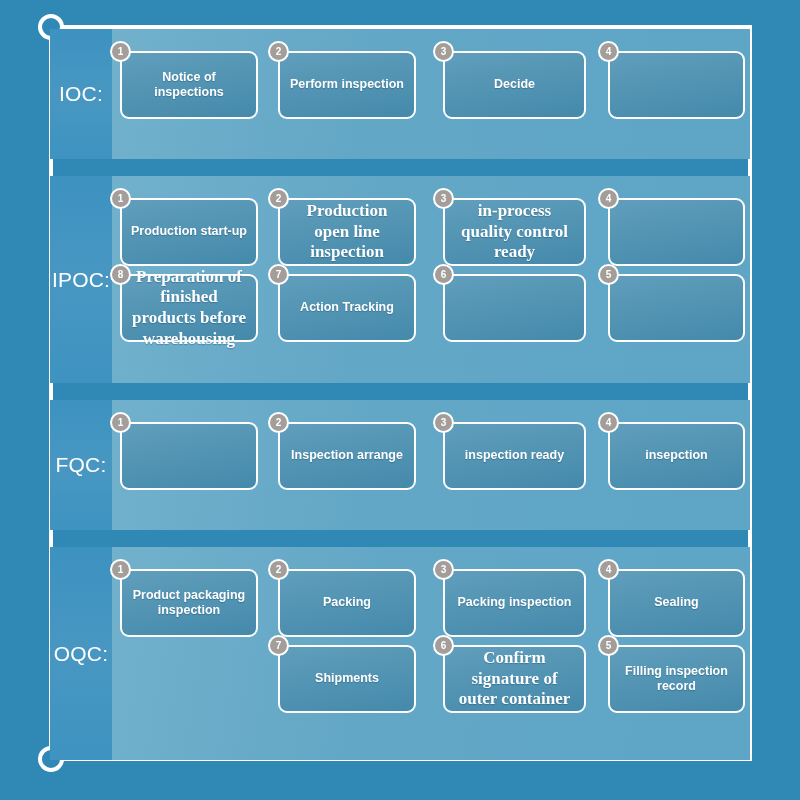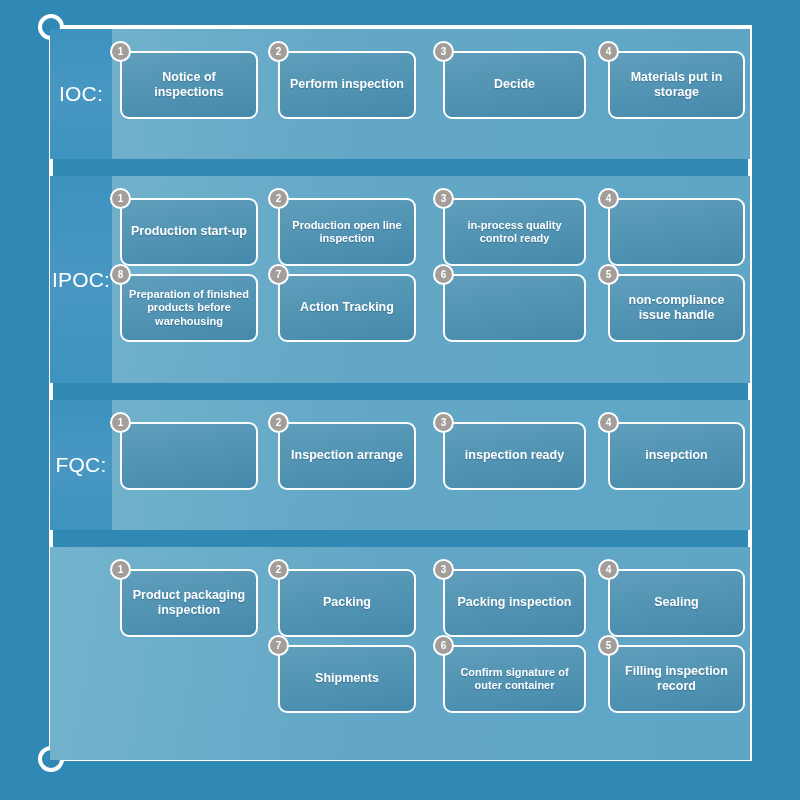--- a/index.html
+++ b/index.html
@@ -103,21 +103,21 @@
   .node-text {
     color: #ffffff;
     font-size: 12.5px;
     font-weight: bold;
     line-height: 1.22;
     text-align: center;
     font-family: "Liberation Sans", sans-serif;
     text-shadow: 0 1px 1px rgba(20,60,85,.35);
     word-break: break-word;
   }
-  .node-text.sm { font-size: 11px; }
+  .node-text.sm { font-size: 17px; font-family: Liberation Serif, serif; }
 
   .badge {
     position: absolute;
     left: -12px;
     top: -12px;
     width: 21px;
     height: 21px;
     border-radius: 50%;
     background: #a39e99;
     border: 2px solid #ffffff;
@@ -154,21 +154,20 @@
         <div class="node" style="left: 228px; top: 22px; width: 138px; height: 68px;">
           <div class="badge">2</div>
           <div class="node-text">Perform inspection</div>
         </div>
         <div class="node" style="left: 393px; top: 22px; width: 143px; height: 68px;">
           <div class="badge">3</div>
           <div class="node-text">Decide</div>
         </div>
         <div class="node" style="left: 558px; top: 22px; width: 137px; height: 68px;">
           <div class="badge">4</div>
-          <div class="node-text">Materials put in storage</div>
         </div>
       </div>
       <div class="band" style="top: 176px; height: 207px;">
         <div class="band-label-col">
           <div class="band-label">IPOC:</div>
         </div>
         <div class="node" style="left: 70px; top: 22px; width: 138px; height: 68px;">
           <div class="badge">1</div>
           <div class="node-text">Production start-up</div>
         </div>
@@ -189,21 +188,20 @@
         </div>
         <div class="node" style="left: 228px; top: 98px; width: 138px; height: 68px;">
           <div class="badge">7</div>
           <div class="node-text">Action Tracking</div>
         </div>
         <div class="node" style="left: 393px; top: 98px; width: 143px; height: 68px;">
           <div class="badge">6</div>
         </div>
         <div class="node" style="left: 558px; top: 98px; width: 137px; height: 68px;">
           <div class="badge">5</div>
-          <div class="node-text">non-compliance issue handle</div>
         </div>
       </div>
       <div class="band" style="top: 400px; height: 130px;">
         <div class="band-label-col">
           <div class="band-label">FQC:</div>
         </div>
         <div class="node" style="left: 70px; top: 22px; width: 138px; height: 68px;">
           <div class="badge">1</div>
         </div>
         <div class="node" style="left: 228px; top: 22px; width: 138px; height: 68px;">
@@ -213,20 +211,23 @@
         <div class="node" style="left: 393px; top: 22px; width: 143px; height: 68px;">
           <div class="badge">3</div>
           <div class="node-text">inspection ready</div>
         </div>
         <div class="node" style="left: 558px; top: 22px; width: 137px; height: 68px;">
           <div class="badge">4</div>
           <div class="node-text">insepction</div>
         </div>
       </div>
       <div class="band" style="top: 547px; height: 213px;">
+        <div class="band-label-col">
+          <div class="band-label">OQC:</div>
+        </div>
         <div class="node" style="left: 70px; top: 22px; width: 138px; height: 68px;">
           <div class="badge">1</div>
           <div class="node-text">Product packaging inspection</div>
         </div>
         <div class="node" style="left: 228px; top: 22px; width: 138px; height: 68px;">
           <div class="badge">2</div>
           <div class="node-text">Packing</div>
         </div>
         <div class="node" style="left: 393px; top: 22px; width: 143px; height: 68px;">
           <div class="badge">3</div>

